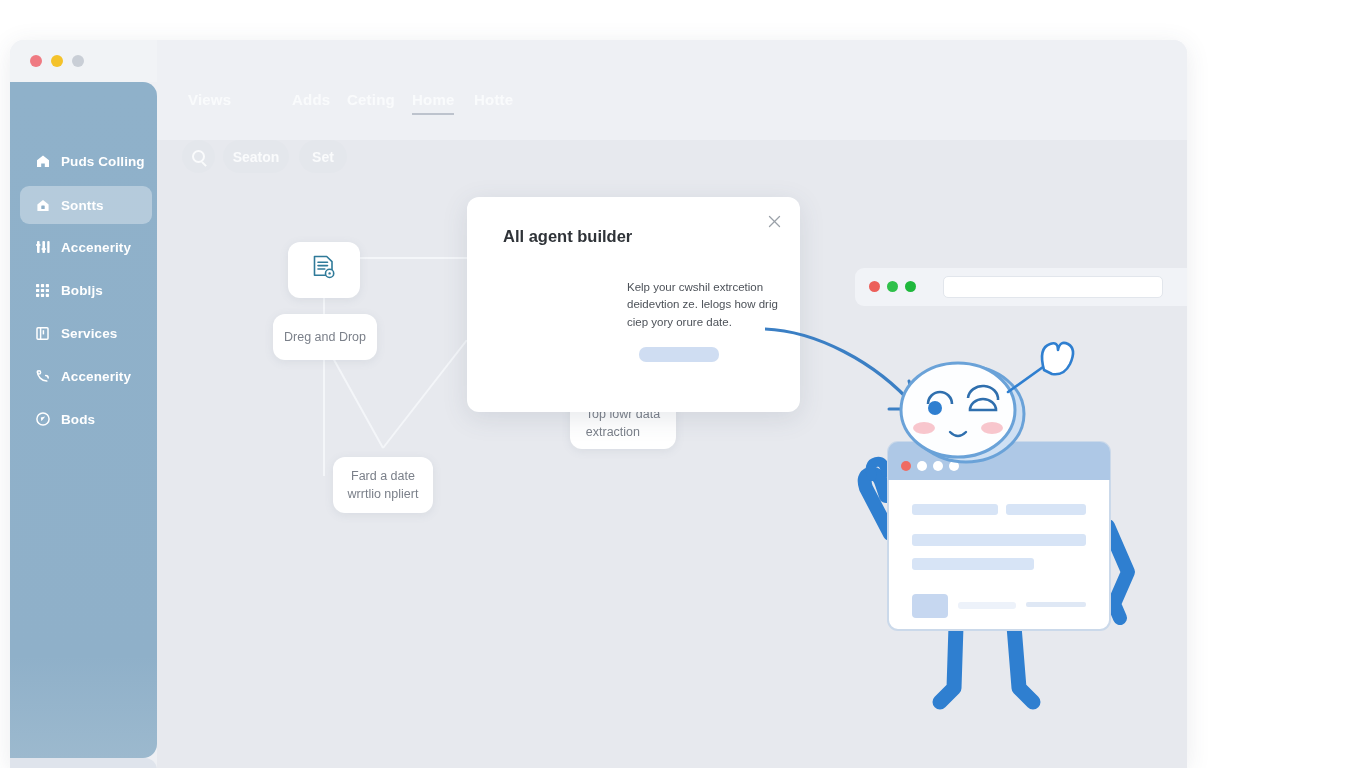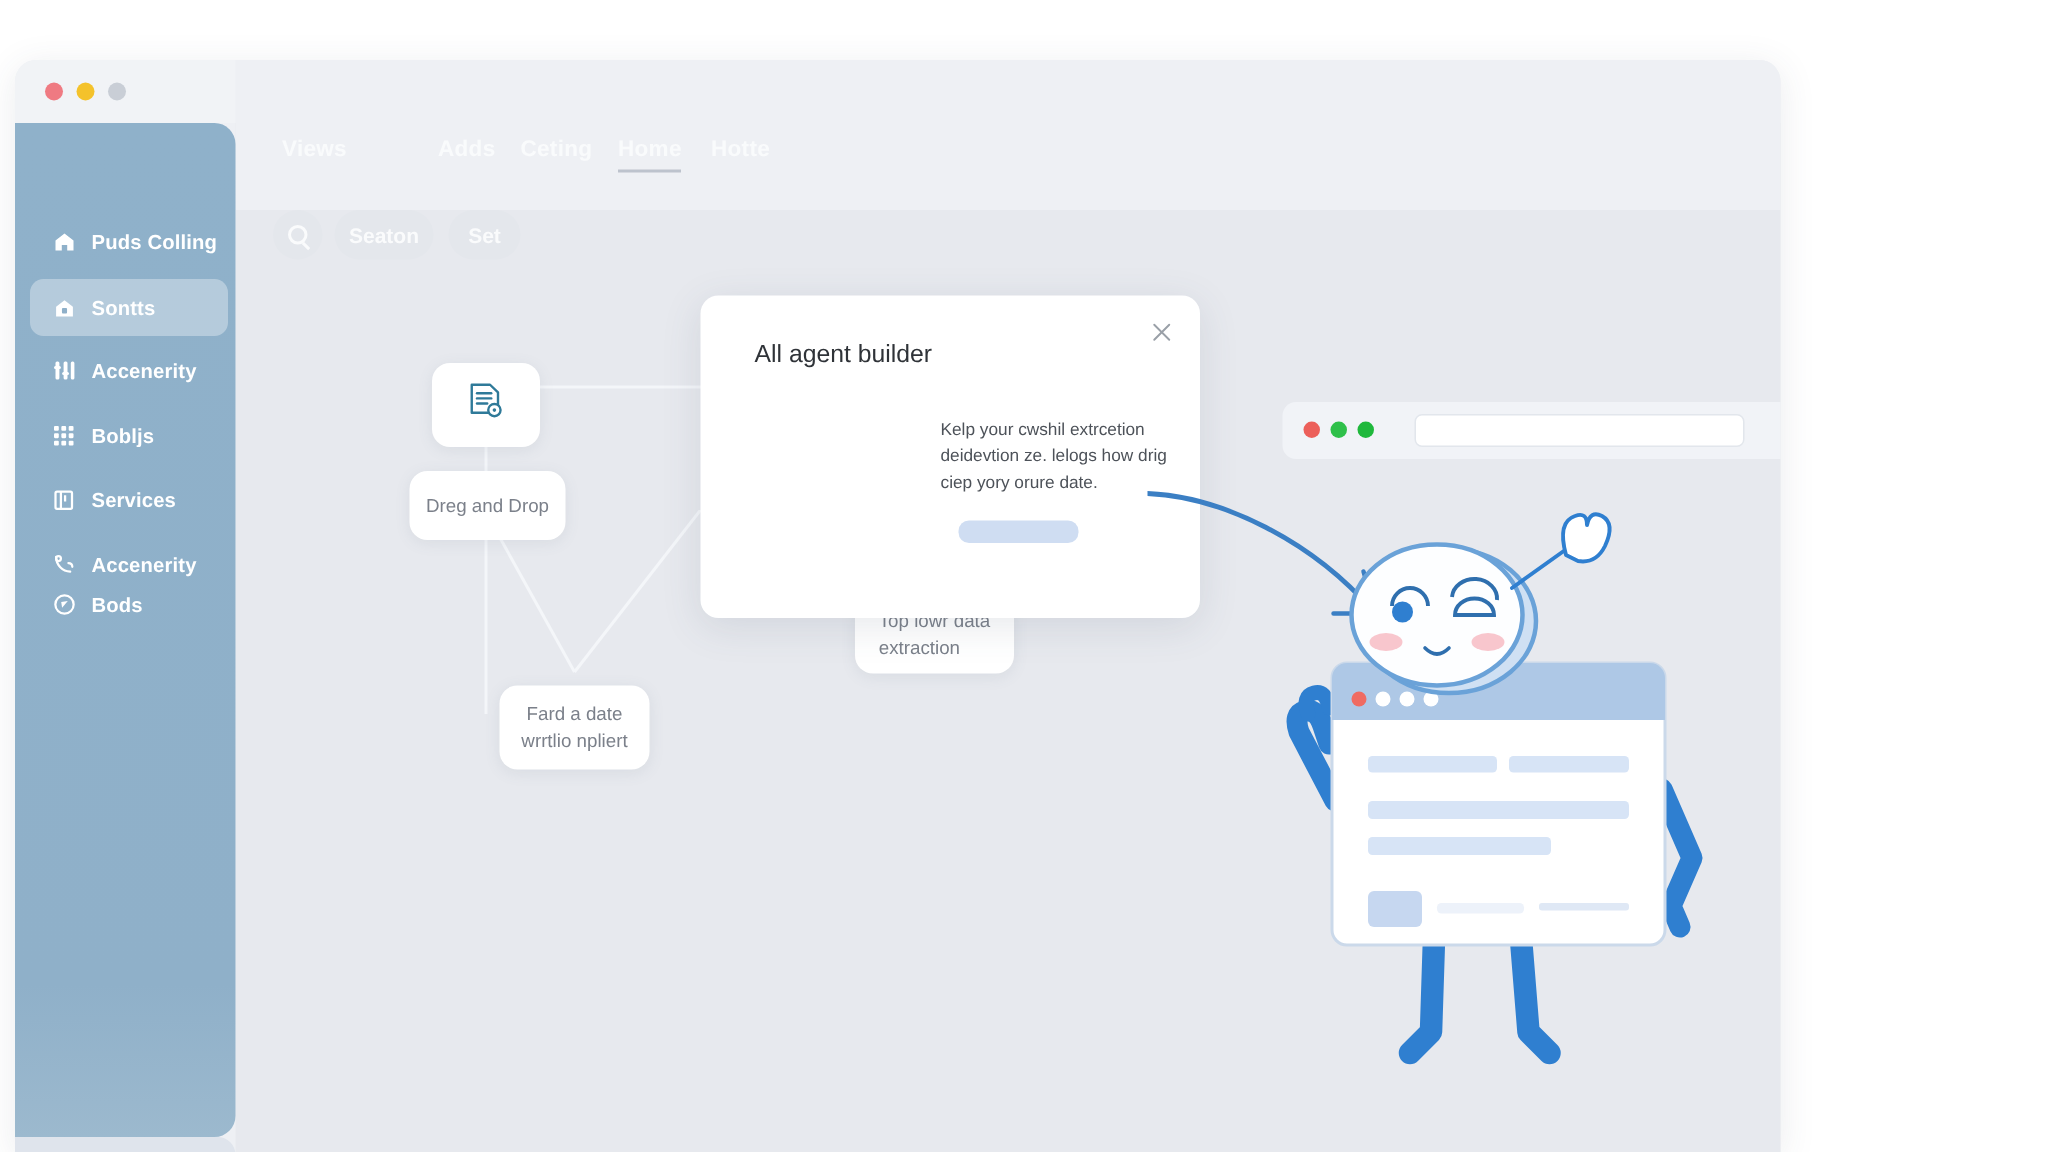--- a/index.html
+++ b/index.html
@@ -129,21 +129,21 @@
   
   #modal {
     position: absolute; left: 457px; top: 157px;
     width: 333px; height: 215px;
     background: #ffffff;
     border-radius: 12px;
     box-shadow: 0 6px 26px rgba(70,85,110,.13);
   }
   #modal-title {
     position: absolute; left: 36px; top: 30px;
-    font-size: 16.5px; color: #2f3338; font-weight: 400;
+    font-size: 16.5px; color: #2f3338; font-weight: 700;
     filter: blur(.25px);
   }
   #modal-close {
     position: absolute; right: 17px; top: 15px;
     width: 18px; height: 18px;
     color: #9aa0a8; font-size: 15px;
     display: flex; align-items: center; justify-content: center;
     cursor: pointer;
   }
   #modal-left-card {
@@ -281,21 +281,21 @@
       <span class="side-ico">
         <svg width="16" height="16" viewBox="0 0 16 16" fill="none" stroke="#fff" stroke-width="1.5" stroke-linecap="round">
           <path d="M2.4 3.2c0 5.6 4.3 9.6 9.4 9.9"></path>
             <path d="M10.6 7.4c1.6 0 2.6 1.1 2.6 2.5"></path>
             <circle cx="4" cy="4.4" r="1.6"></circle>
         </svg>
       </span>
       <span>Accenerity</span>
     </div>
 
-    <div class="side-item" style="top:302px">
+    <div class="side-item" style="top:318px">
       <span class="side-ico">
         <svg width="16" height="16" viewBox="0 0 16 16" fill="none" stroke="#fff" stroke-width="1.5">
           <circle cx="8" cy="8" r="6.1"></circle>
             <path d="M10.2 5.6 6.4 10.2 5.8 6.4z" fill="#fff" stroke="none"></path>
         </svg>
       </span>
       <span>Bods</span>
     </div>
   </nav>
   <div id="sidebar-lower"></div>

